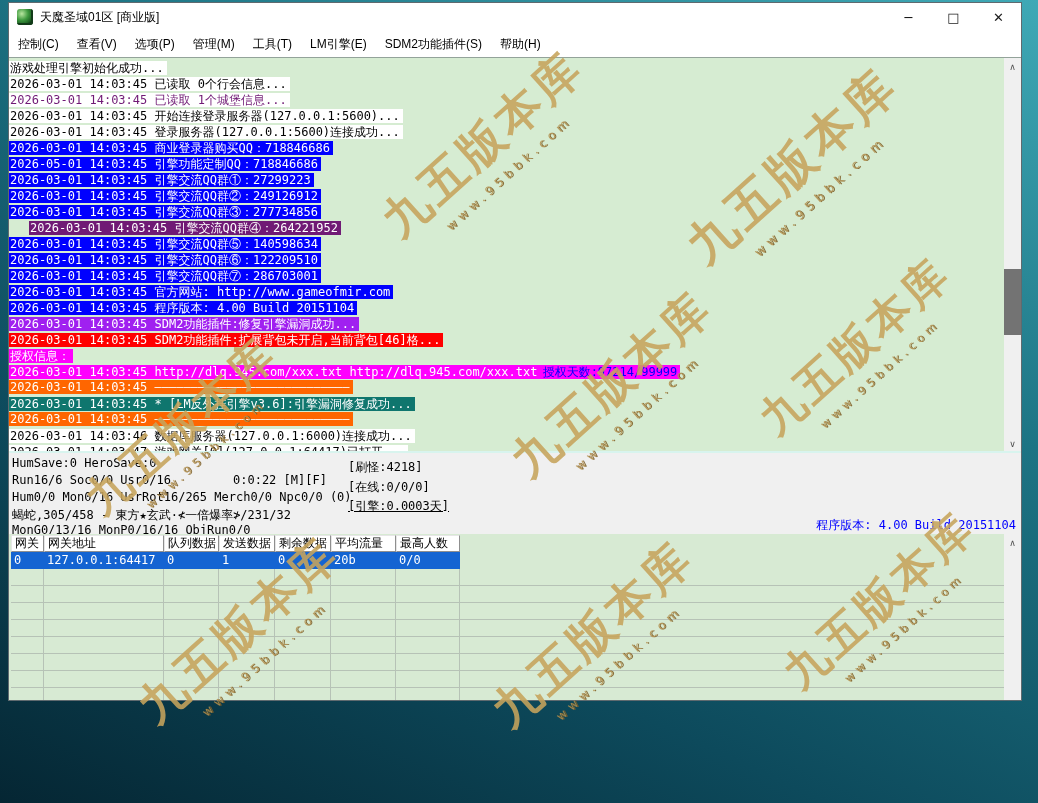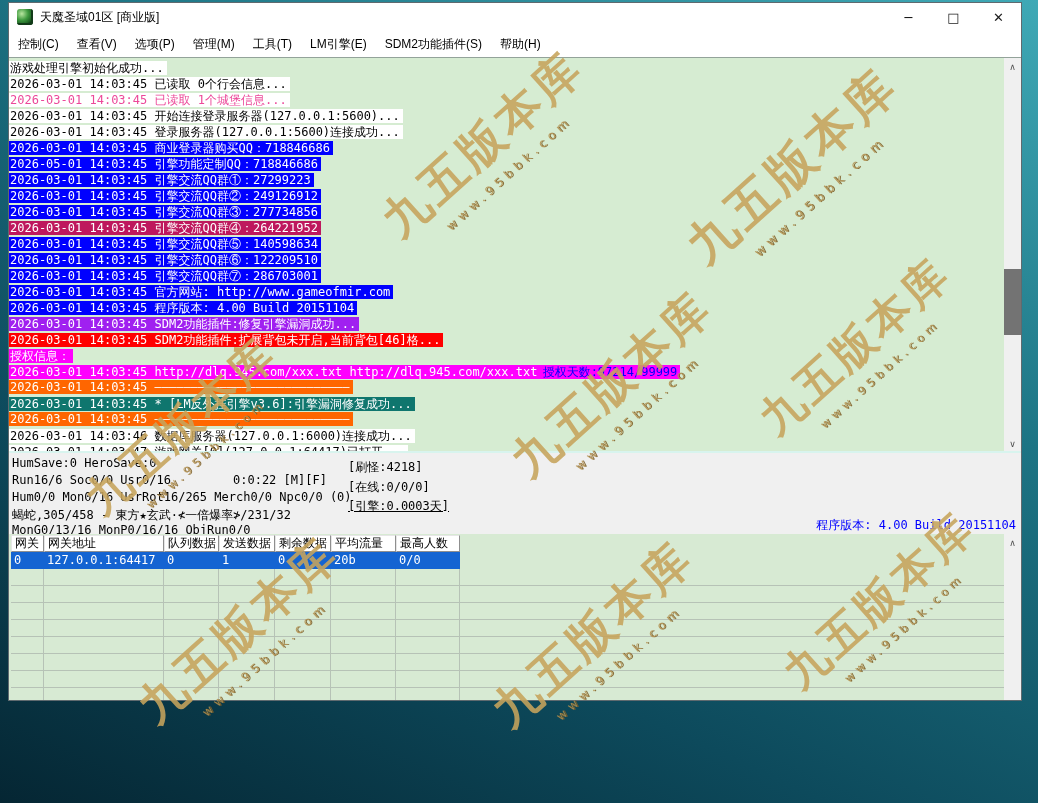--- a/index.html
+++ b/index.html
@@ -106,29 +106,29 @@
       <span class="menu-item">工具(T)</span>
       <span class="menu-item">LM引擎(E)</span>
       <span class="menu-item">SDM2功能插件(S)</span>
       <span class="menu-item">帮助(H)</span>
     </div>
 
   <div class="logarea">
     <div class="log-content" id="log-content">
         <div class="log-line"><span class="log-text" style="background: rgb(255, 255, 255); color: rgb(0, 0, 0);">游戏处理引擎初始化成功...</span></div>
         <div class="log-line"><span class="log-text" style="background: rgb(255, 255, 255); color: rgb(0, 0, 0);">2026-03-01 14:03:45 已读取 0个行会信息...</span></div>
-        <div class="log-line"><span class="log-text" style="background: rgb(255, 255, 255); color: #ec4899;">2026-03-01 14:03:45 已读取 1个城堡信息...</span></div>
+        <div class="log-line"><span class="log-text" style="background: rgb(255, 255, 255); color: #701a75;">2026-03-01 14:03:45 已读取 1个城堡信息...</span></div>
         <div class="log-line"><span class="log-text" style="background: rgb(255, 255, 255); color: rgb(0, 0, 0);">2026-03-01 14:03:45 开始连接登录服务器(127.0.0.1:5600)...</span></div>
         <div class="log-line"><span class="log-text" style="background: rgb(255, 255, 255); color: rgb(0, 0, 0);">2026-03-01 14:03:45 登录服务器(127.0.0.1:5600)连接成功...</span></div>
         <div class="log-line"><span class="log-text" style="background: rgb(0, 0, 255); color: rgb(255, 255, 255);">2026-03-01 14:03:45 商业登录器购买QQ：718846686</span></div>
         <div class="log-line"><span class="log-text" style="background: rgb(0, 0, 255); color: rgb(255, 255, 255);">2026-05-01 14:03:45 引擎功能定制QQ：718846686</span></div>
         <div class="log-line"><span class="log-text" style="background: rgb(0, 0, 255); color: rgb(255, 255, 255);">2026-03-01 14:03:45 引擎交流QQ群①：27299223</span></div>
         <div class="log-line"><span class="log-text" style="background: rgb(0, 0, 255); color: rgb(255, 255, 255);">2026-03-01 14:03:45 引擎交流QQ群②：249126912</span></div>
         <div class="log-line"><span class="log-text" style="background: rgb(0, 0, 255); color: rgb(255, 255, 255);">2026-03-01 14:03:45 引擎交流QQ群③：277734856</span></div>
-        <div class="log-line"><span class="log-text" style="background: #be185d; color: rgb(255, 255, 255);">2026-03-01 14:03:45 引擎交流QQ群④：264221952</span></div>
+        <div class="log-line"><span class="log-text" style="background: #701a75; color: rgb(255, 255, 255); margin-left: 20px;">2026-03-01 14:03:45 引擎交流QQ群④：264221952</span></div>
         <div class="log-line"><span class="log-text" style="background: rgb(0, 0, 255); color: rgb(255, 255, 255);">2026-03-01 14:03:45 引擎交流QQ群⑤：140598634</span></div>
         <div class="log-line"><span class="log-text" style="background: rgb(0, 0, 255); color: rgb(255, 255, 255);">2026-03-01 14:03:45 引擎交流QQ群⑥：122209510</span></div>
         <div class="log-line"><span class="log-text" style="background: rgb(0, 0, 255); color: rgb(255, 255, 255);">2026-03-01 14:03:45 引擎交流QQ群⑦：286703001</span></div>
         <div class="log-line"><span class="log-text" style="background: rgb(0, 0, 255); color: rgb(255, 255, 255);">2026-03-01 14:03:45 官方网站: http://www.gameofmir.com</span></div>
         <div class="log-line"><span class="log-text" style="background: rgb(0, 0, 255); color: rgb(255, 255, 255);">2026-03-01 14:03:45 程序版本: 4.00 Build 20151104</span></div>
         <div class="log-line"><span class="log-text" style="background: rgb(160, 32, 240); color: rgb(255, 255, 255);">2026-03-01 14:03:45 SDM2功能插件:修复引擎漏洞成功...</span></div>
         <div class="log-line"><span class="log-text" style="background: rgb(255, 0, 0); color: rgb(255, 255, 255);">2026-03-01 14:03:45 SDM2功能插件:扩展背包未开启,当前背包[46]格...</span></div>
         <div class="log-line"><span class="log-text" style="background: rgb(255, 0, 255); color: rgb(255, 255, 255);">授权信息：</span></div>
         <div class="log-line"><span class="log-text" style="background: rgb(255, 0, 255); color: rgb(255, 255, 255);">2026-03-01 14:03:45 http://dlq.945.com/xxx.txt http://dlq.945.com/xxx.txt </span><span class="log-text" style="background: rgb(255, 0, 255); color: rgb(0, 0, 255); margin-left: -6px;">授权天数:97214/99999</span></div>
         <div class="log-line"><span class="log-text" style="background: rgb(255, 102, 0); color: rgb(255, 255, 255);">2026-03-01 14:03:45 ———————————————————————————</span></div>

